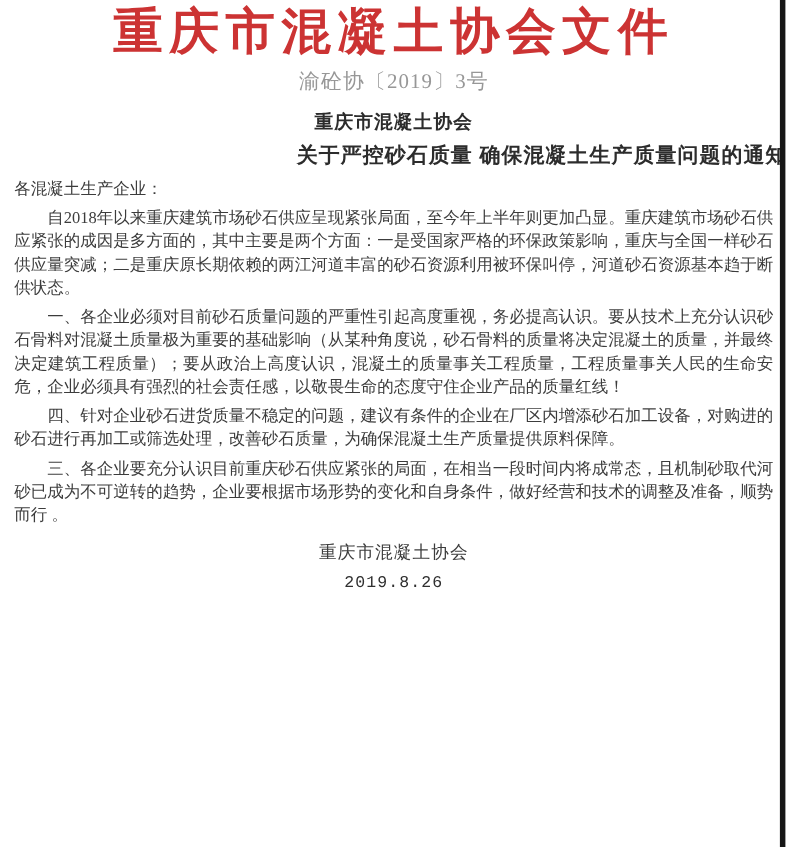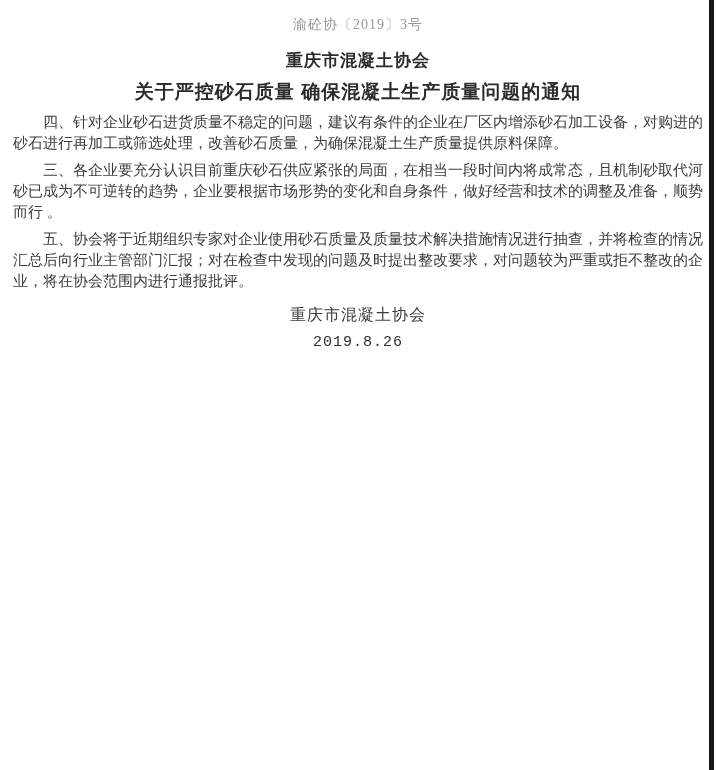--- a/index.html
+++ b/index.html
@@ -24,37 +24,37 @@
     font-weight: bold;
     font-size: 45px;
     line-height: 50px;
     letter-spacing: 6px;
     font-family: "Liberation Serif", "DejaVu Serif", serif;
     white-space: nowrap;
   }
   .doc-number {
     text-align: center;
     color: #979797;
-    font-size: 14px;
+    font-size: 19px;
     line-height: 24px;
     margin-top: 9px;
     letter-spacing: 1px;
   }
   .org-heading {
     text-align: center;
     color: #2c2c2c;
     font-weight: bold;
     font-size: 17px;
     line-height: 21px;
     margin-top: 13px;
     letter-spacing: 1px;
     font-family: "Liberation Sans", "DejaVu Sans", sans-serif;
   }
   .subject-heading {
-    text-align: center;
+    text-align: right;
     color: #2c2c2c;
     font-weight: bold;
     font-size: 19px;
     line-height: 23px;
     margin-top: 9px;
     letter-spacing: 1px;
     font-family: "Liberation Sans", "DejaVu Sans", sans-serif;
   }
   .content {
     margin: 9px 13px 0 13px;
@@ -99,33 +99,36 @@
     width: 5px;
     height: 770px;
     background: #161616;
   }
 </style>
 </head>
 <body>
 
 <div class="page">
 
+  <div class="org-title">重庆市混凝土协会文件</div>
 
   <div class="doc-number">渝砼协〔2019〕3号</div>
 
   <div class="org-heading">重庆市混凝土协会</div>
 
   <div class="subject-heading">关于严控砂石质量 确保混凝土生产质量问题的通知</div>
 
   <div class="content">
+    <p class="salutation">各混凝土生产企业：</p>
 
     <div id="paragraphs">
+        <p class="para">自2018年以来重庆建筑市场砂石供应呈现紧张局面，至今年上半年则更加凸显。重庆建筑市场砂石供应紧张的成因是多方面的，其中主要是两个方面：一是受国家严格的环保政策影响，重庆与全国一样砂石供应量突减；二是重庆原长期依赖的两江河道丰富的砂石资源利用被环保叫停，河道砂石资源基本趋于断供状态。</p>
+        <p class="para">一、各企业必须对目前砂石质量问题的严重性引起高度重视，务必提高认识。要从技术上充分认识砂石骨料对混凝土质量极为重要的基础影响（从某种角度说，砂石骨料的质量将决定混凝土的质量，并最终决定建筑工程质量）；要从政治上高度认识，混凝土的质量事关工程质量，工程质量事关人民的生命安危，企业必须具有强烈的社会责任感，以敬畏生命的态度守住企业产品的质量红线！</p>
         <p class="para">四、针对企业砂石进货质量不稳定的问题，建议有条件的企业在厂区内增添砂石加工设备，对购进的砂石进行再加工或筛选处理，改善砂石质量，为确保混凝土生产质量提供原料保障。</p>
         <p class="para">三、各企业要充分认识目前重庆砂石供应紧张的局面，在相当一段时间内将成常态，且机制砂取代河砂已成为不可逆转的趋势，企业要根据市场形势的变化和自身条件，做好经营和技术的调整及准备，顺势而行 。</p>
-        <p class="para">五、协会将于近期组织专家对企业使用砂石质量及质量技术解决措施情况进行抽查，并将检查的情况汇总后向行业主管部门汇报；对在检查中发现的问题及时提出整改要求，对问题较为严重或拒不整改的企业，将在协会范围内进行通报批评。</p>
       </div>
 
   </div>
 
   <div class="signature-org">重庆市混凝土协会</div>
 
   <div class="signature-date">2019.8.26</div>
 
   <div class="edge-bar"></div>
 </div>

